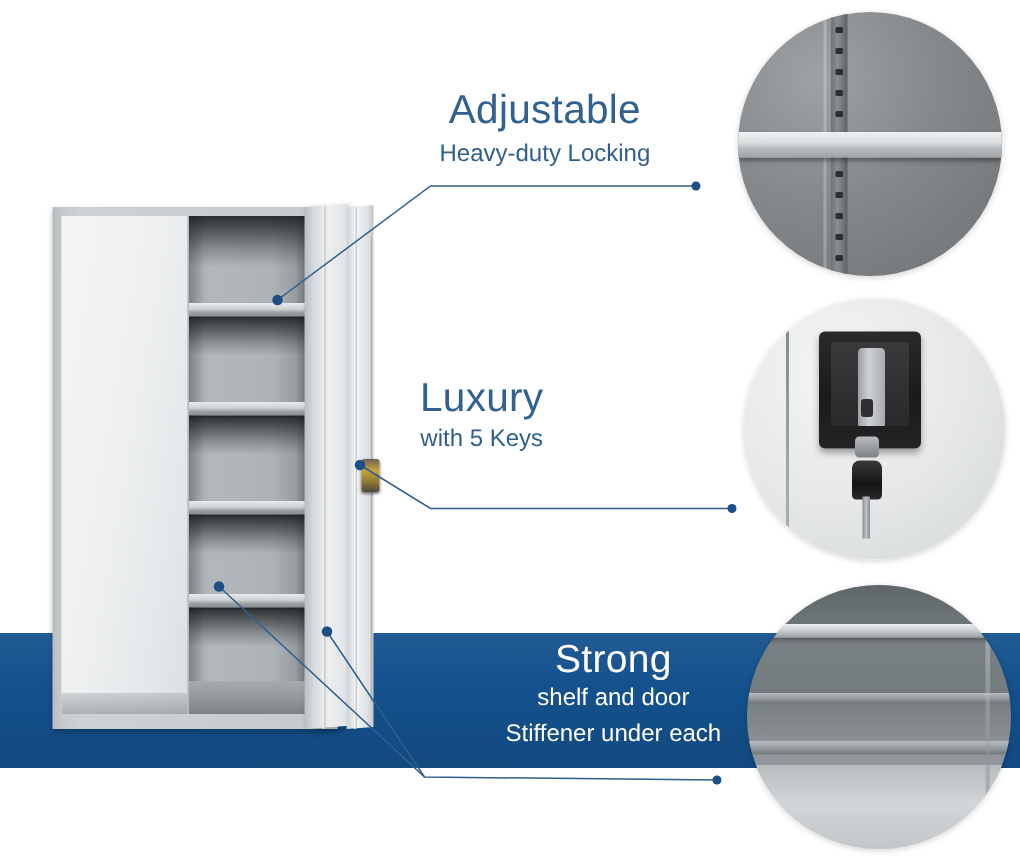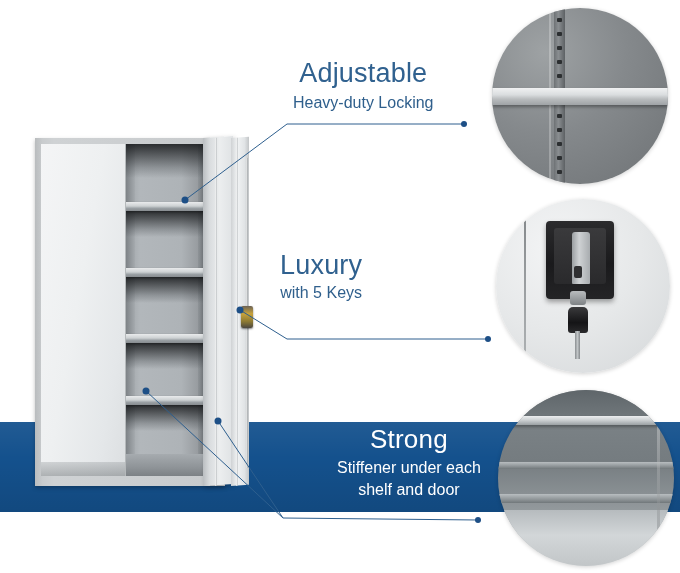--- a/index.html
+++ b/index.html
@@ -307,17 +307,17 @@
     <div class="sub">Heavy-duty Locking</div>
   </div>
 
   <div class="block b2">
     <div class="head">Luxury</div>
     <div class="sub" style="margin-top:0">with 5 Keys</div>
   </div>
 
   <div class="block b3">
     <div class="head">Strong</div>
+    <div class="sub" style="margin-top:0">shelf and door</div>
     <div class="sub">Stiffener under each</div>
-    <div class="sub" style="margin-top:0">shelf and door</div>
   </div>
 
 </div>
 
 </body></html>

